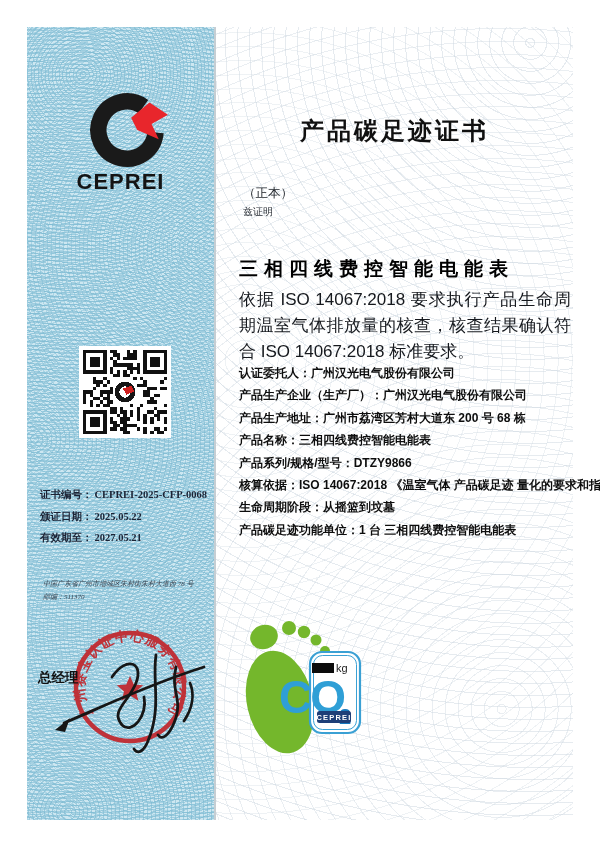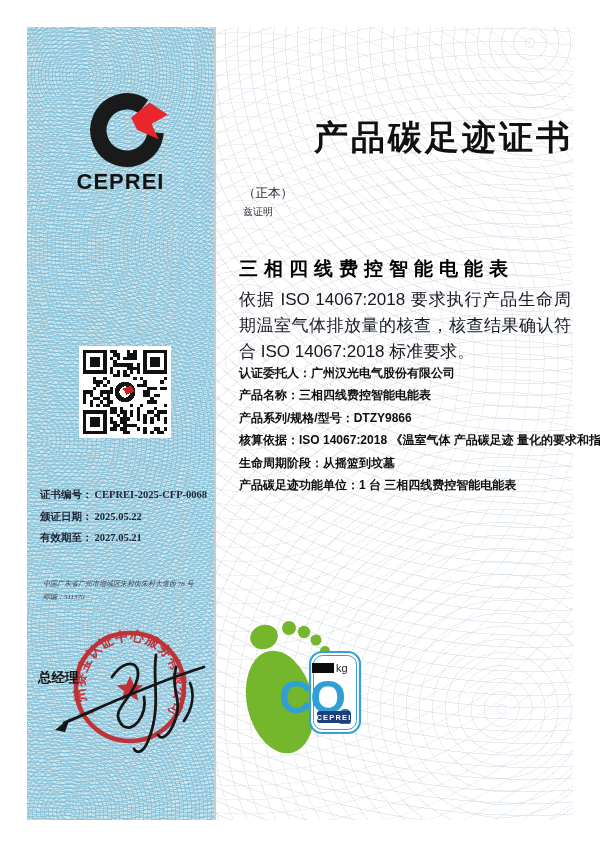--- a/index.html
+++ b/index.html
@@ -34,22 +34,22 @@
   .mlabel,.mvalue{font-family:Liberation Serif, serif;font-weight:700;
                   font-size:10.5px;color:#1c2335;}
   .mvalue{margin-left:2px;}
   .addr{position:absolute;left:16px;top:551px;font-family:"Liberation Serif","DejaVu Serif",serif;
         font-style:italic;font-size:7px;color:#3c4450;line-height:13px;white-space:nowrap;}
   .signer{position:absolute;left:11px;top:634px;font-size:13.5px;font-weight:700;color:#101010;z-index:3;margin-top:8px;}
   .stamp{position:absolute;left:43px;top:600px;width:120px;height:120px;z-index:2;opacity:.93;}
   .sig{position:absolute;left:25px;top:610px;width:168px;height:140px;z-index:4;}
 
   
-  .title{position:absolute;left:0;top:88px;width:357px;text-align:right;
-         font-size:34px;font-weight:700;letter-spacing:3px;color:#101010;}
+  .title{position:absolute;left:0;top:88px;width:357px;text-align:center;
+         font-size:24px;font-weight:700;letter-spacing:3px;color:#101010;}
   .copy{position:absolute;left:27px;top:158px;font-size:12.5px;color:#20242a;}
   .attest{position:absolute;left:27px;top:178px;font-size:10px;color:#2a2f36;}
   .heading{position:absolute;left:23px;top:229px;font-size:19px;font-weight:800;
            letter-spacing:6px;color:#000;white-space:nowrap;}
   .statement{position:absolute;left:23px;top:260px;width:332px;font-size:17px;
              line-height:26px;color:#15181d;text-align:justify;font-weight:500;}
   .fields{position:absolute;left:23px;top:335px;width:332px;}
   .frow{line-height:22.4px;font-size:12px;color:#0d0d0d;white-space:nowrap;}
   .flabel{font-weight:700;}
   .fvalue{font-weight:600;}
@@ -370,20 +370,22 @@
   <div class="panel">
 
     <div class="title">产品碳足迹证书</div>
     <div class="copy">（正本）</div>
     <div class="attest">兹证明</div>
     <div class="heading">三相四线费控智能电能表</div>
     <div class="statement">依据 ISO 14067:2018 要求执行产品生命周期温室气体排放量的核查，核查结果确认符合 ISO 14067:2018 标准要求。</div>
 
     <div class="fields">
         <div class="frow"><span class="flabel">认证委托人：</span><span class="fvalue">广州汉光电气股份有限公司</span></div>
+        <div class="frow"><span class="flabel">产品生产企业（生产厂）：</span><span class="fvalue">广州汉光电气股份有限公司</span></div>
+        <div class="frow"><span class="flabel">产品生产地址：</span><span class="fvalue">广州市荔湾区芳村大道东 200 号 68 栋</span></div>
         <div class="frow"><span class="flabel">产品名称：</span><span class="fvalue">三相四线费控智能电能表</span></div>
         <div class="frow"><span class="flabel">产品系列/规格/型号：</span><span class="fvalue">DTZY9866</span></div>
         <div class="frow"><span class="flabel">核算依据：</span><span class="fvalue">ISO 14067:2018 《温室气体 产品碳足迹 量化的要求和指南》</span></div>
         <div class="frow"><span class="flabel">生命周期阶段：</span><span class="fvalue">从摇篮到坟墓</span></div>
         <div class="frow"><span class="flabel">产品碳足迹功能单位：</span><span class="fvalue">1 台 三相四线费控智能电能表</span></div>
       </div>
 
     <svg class="eco" viewBox="0 0 130 148">
       <g fill="#74b72c">
         <ellipse cx="38" cy="83" rx="33" ry="52" transform="rotate(-13 38 83)"></ellipse>

